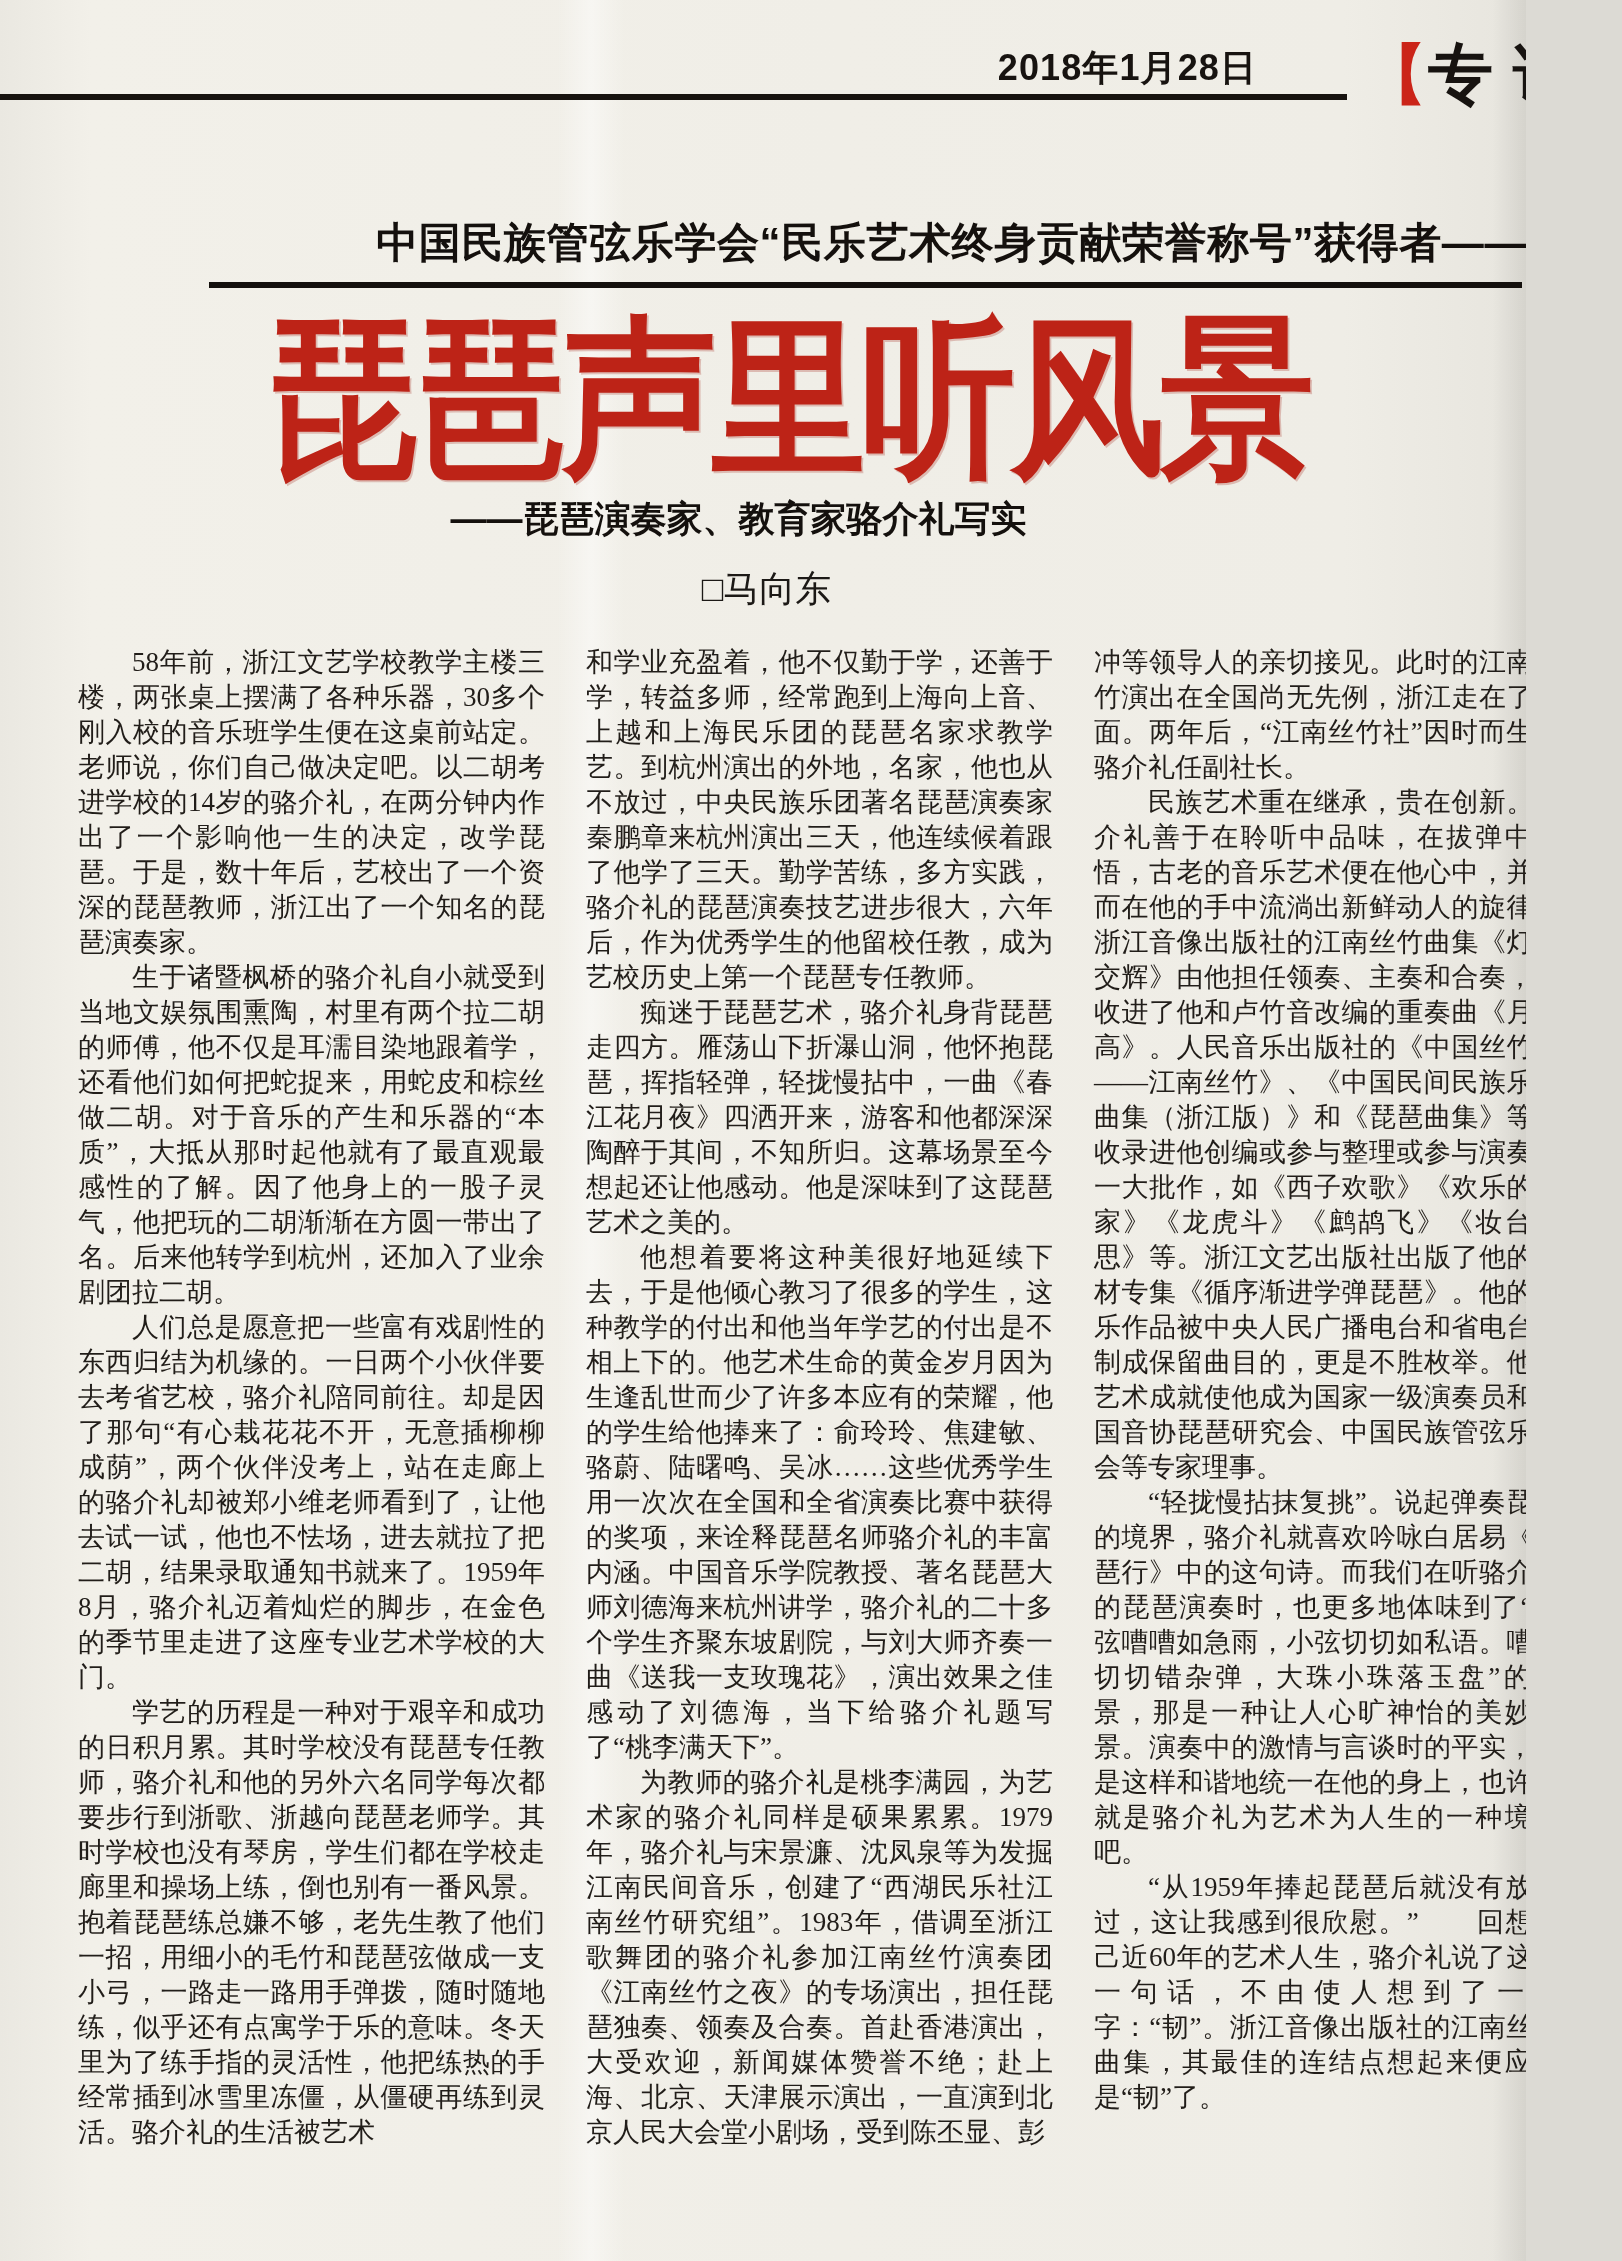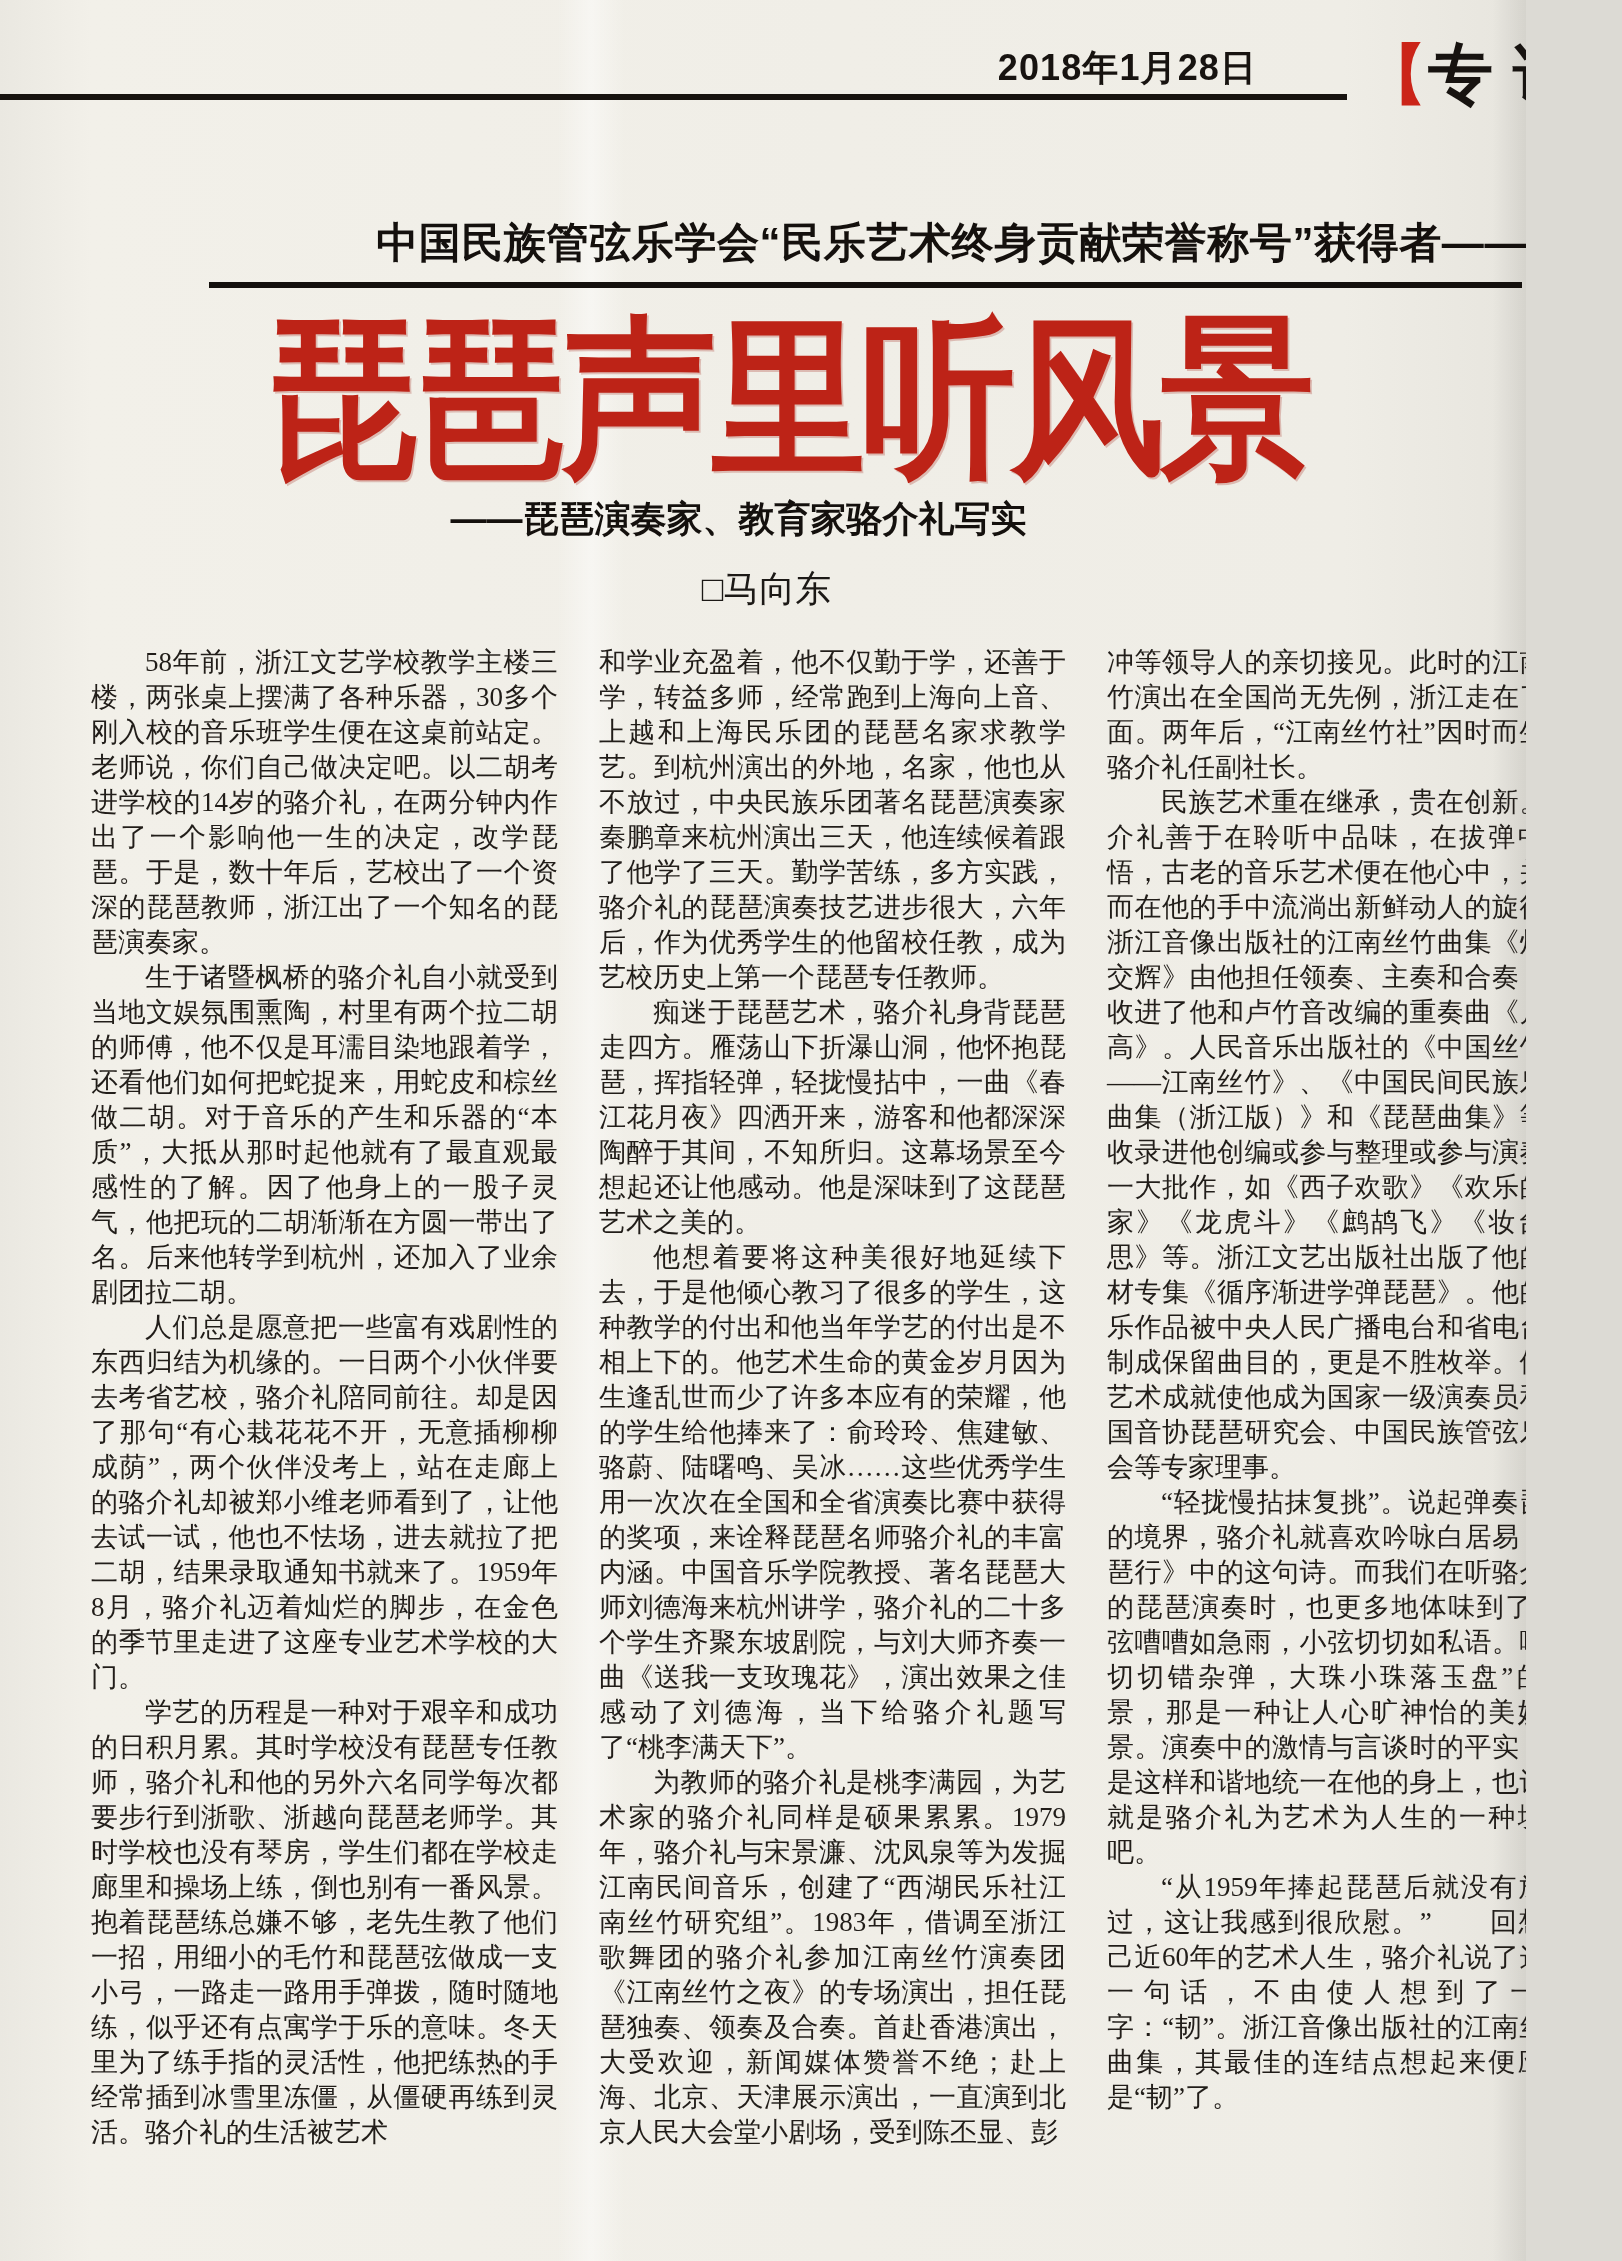--- a/index.html
+++ b/index.html
@@ -57,21 +57,21 @@
     white-space:nowrap;
   }
   .byline{
     position:absolute;left:596px;top:569px;width:341px;
     font-family:"Liberation Sans",sans-serif;font-weight:400;
     font-size:36px;line-height:1.1;text-align:center;color:#1c1916;
   }
 
   
   .body-cols{
-    position:absolute;left:91px;top:645px;
+    position:absolute;left:78px;top:645px;
     display:flex;gap:41px;
   }
   .col{width:467px;}
   .col p{
     margin:0;
     font-size:27px;line-height:35px;
     text-align:justify;text-justify:inter-ideograph;
     text-indent:2em;
     word-break:break-all;
     color:#211d19;

